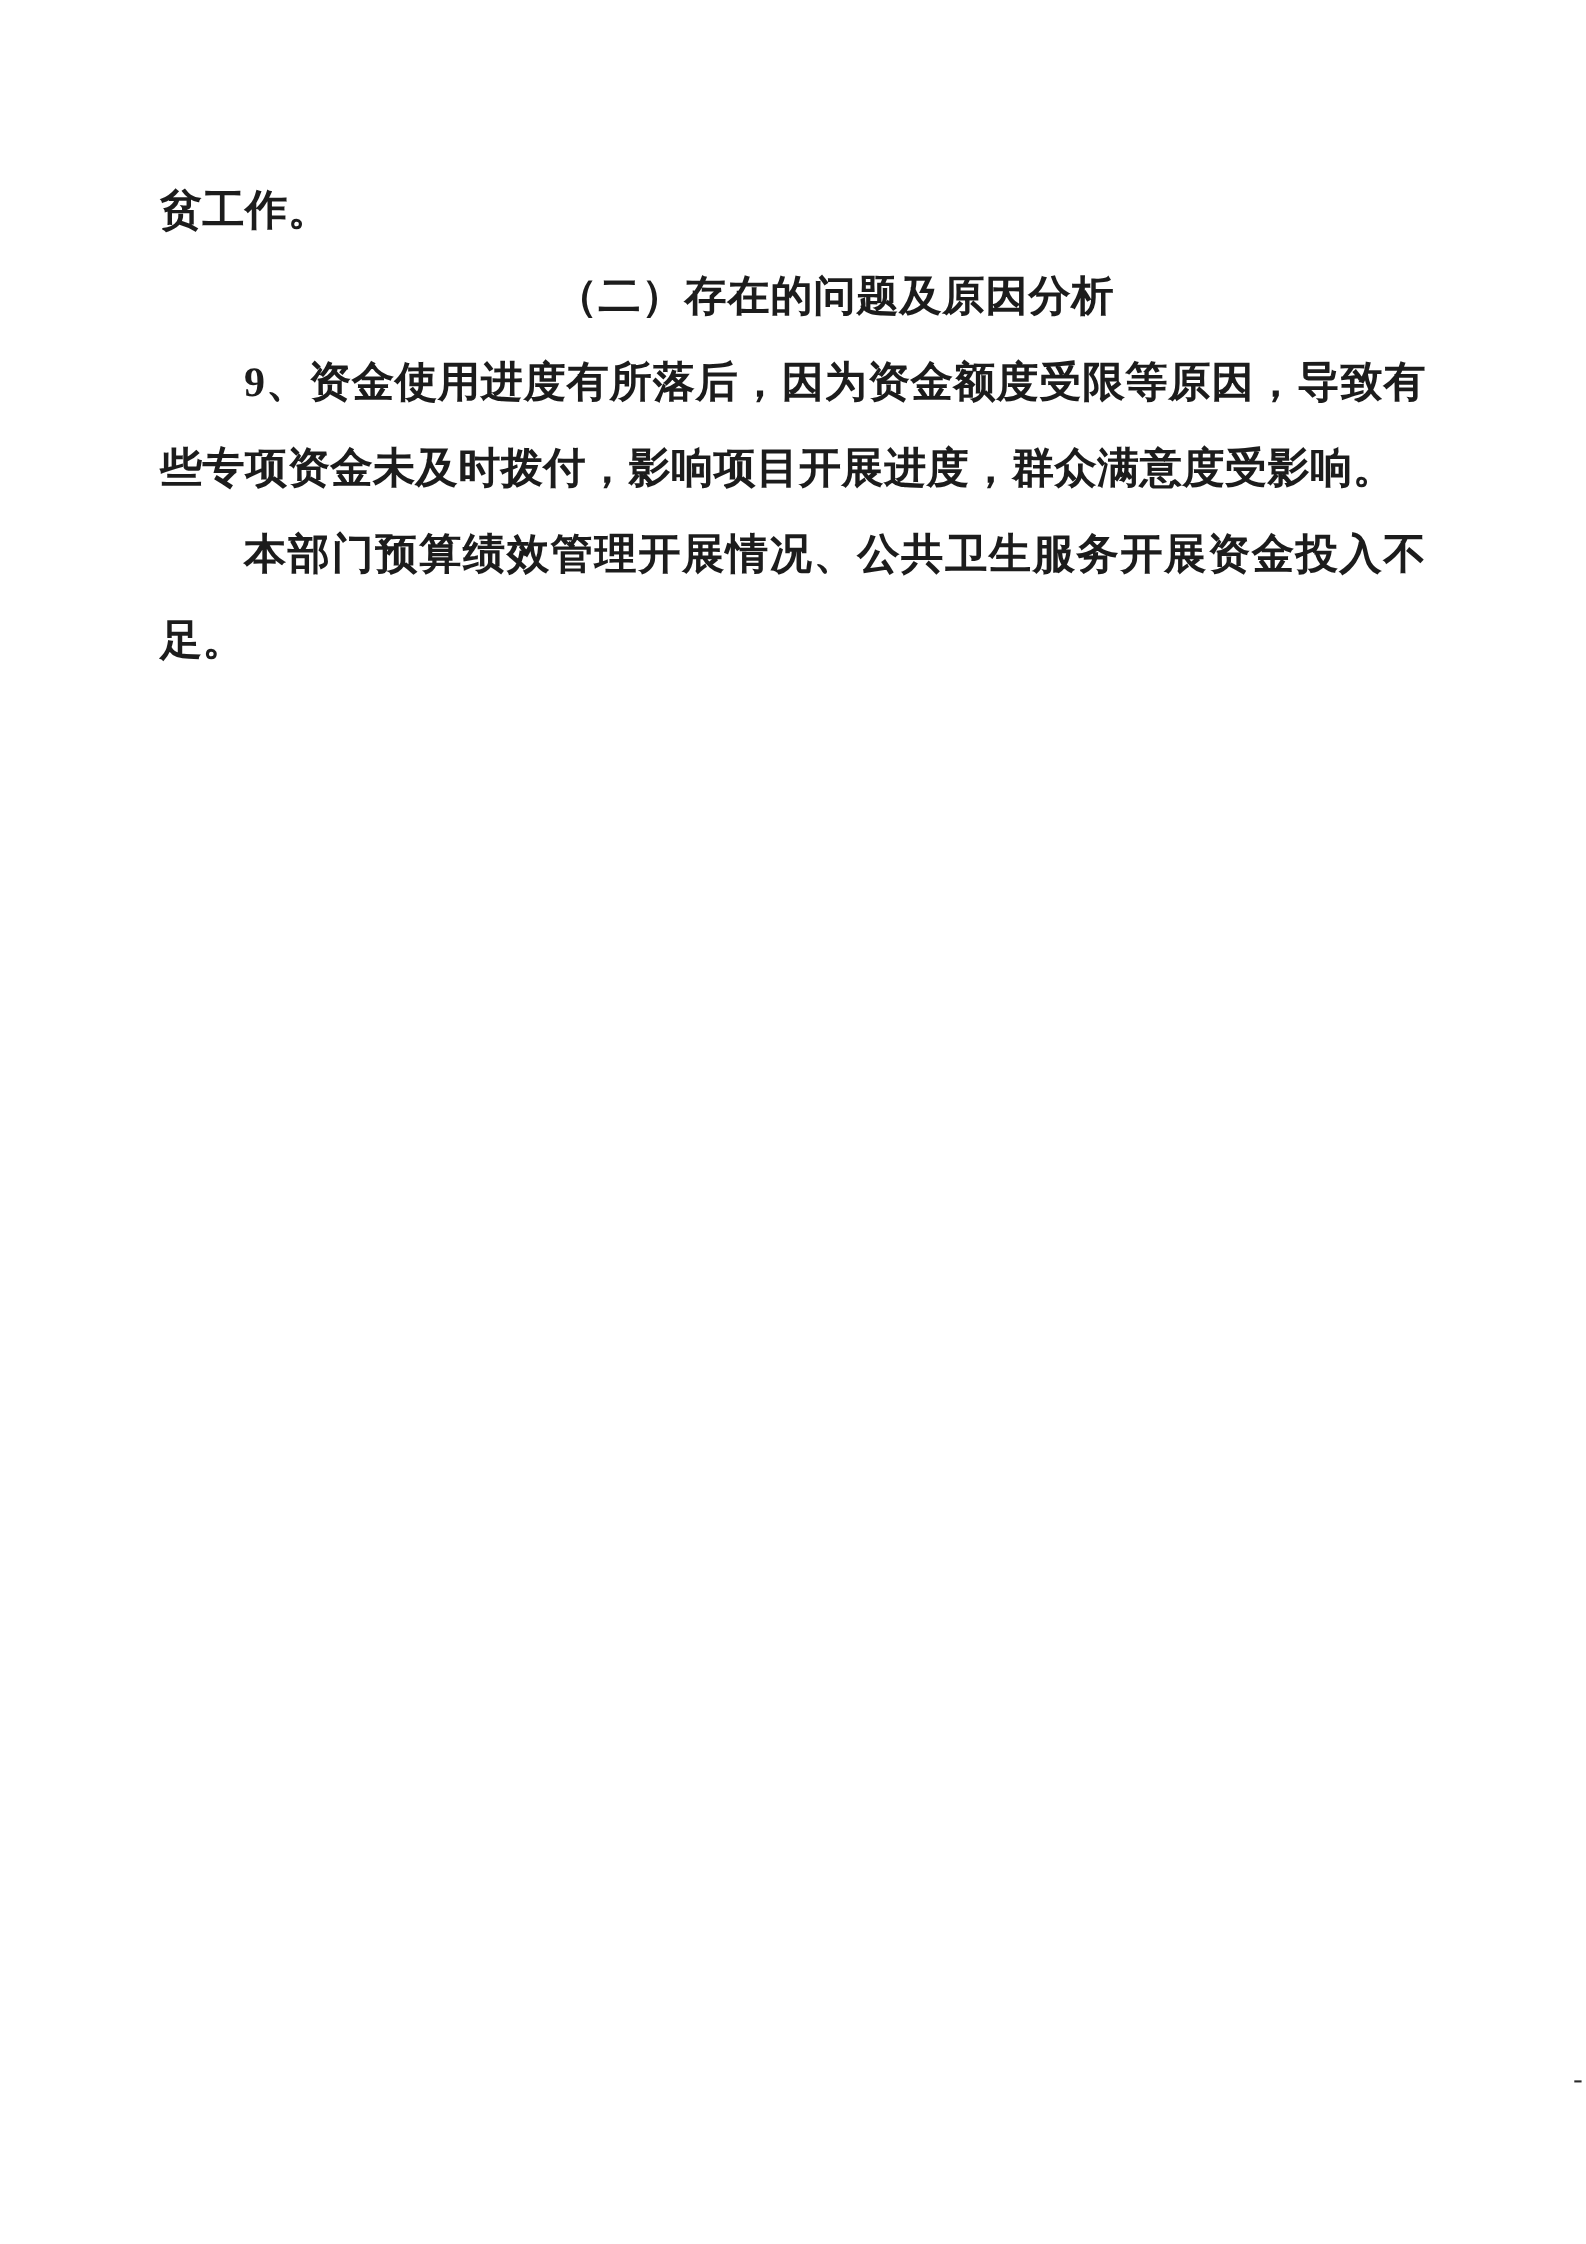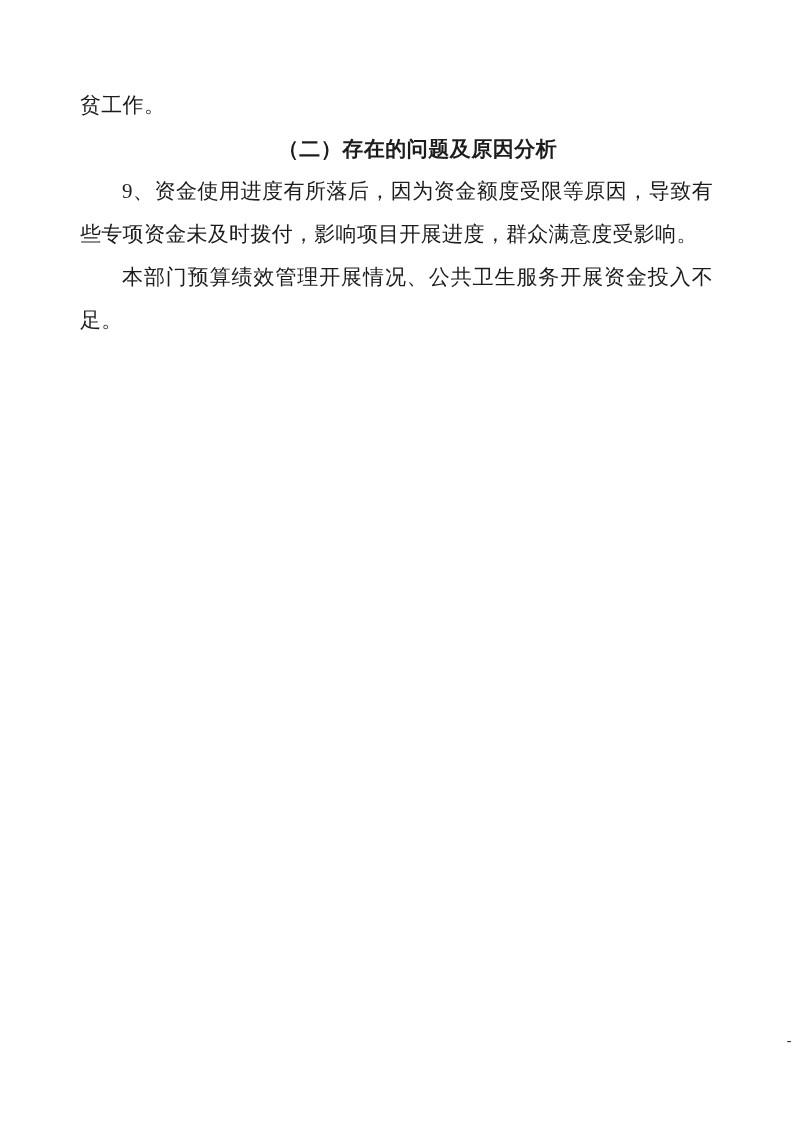--- a/index.html
+++ b/index.html
@@ -24,20 +24,21 @@
   }
   .para {
     margin: 0;
     font-size: 21px;
     line-height: 43px;
     text-align: justify;
     text-justify: inter-ideograph;
     letter-spacing: 0.3px;
     word-break: break-all;
     color: #1c1c1c;
+    font-weight: bold;
   }
   .para.indent {
     text-indent: 2em;
   }
   .para.heading {
     font-family: "Liberation Sans", "DejaVu Sans", sans-serif;
     font-weight: bold;
     text-align: center;
     letter-spacing: 0.5px;
   }

